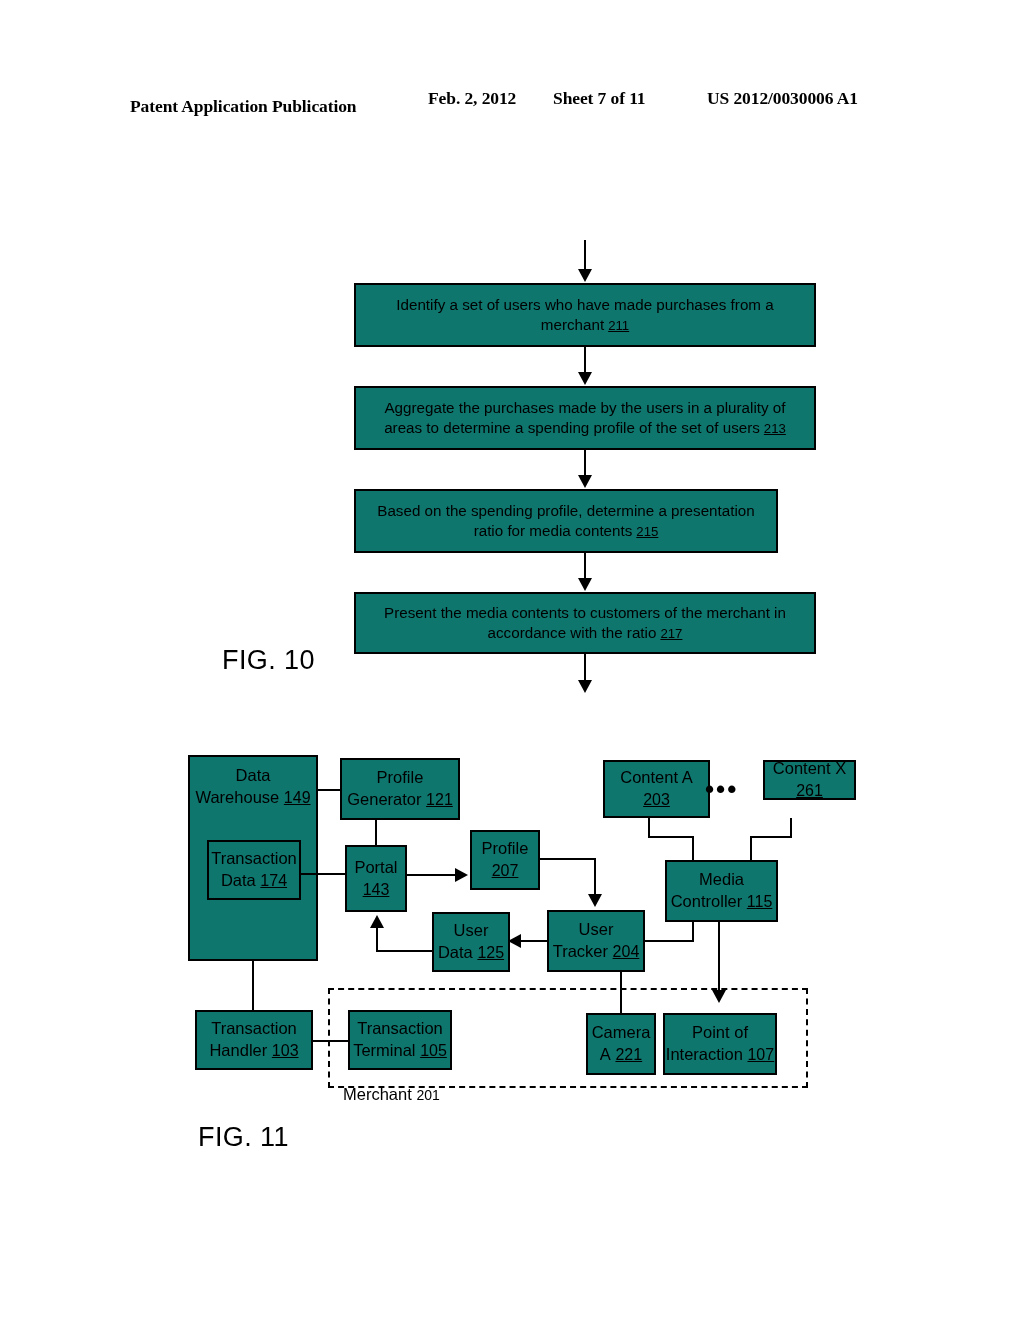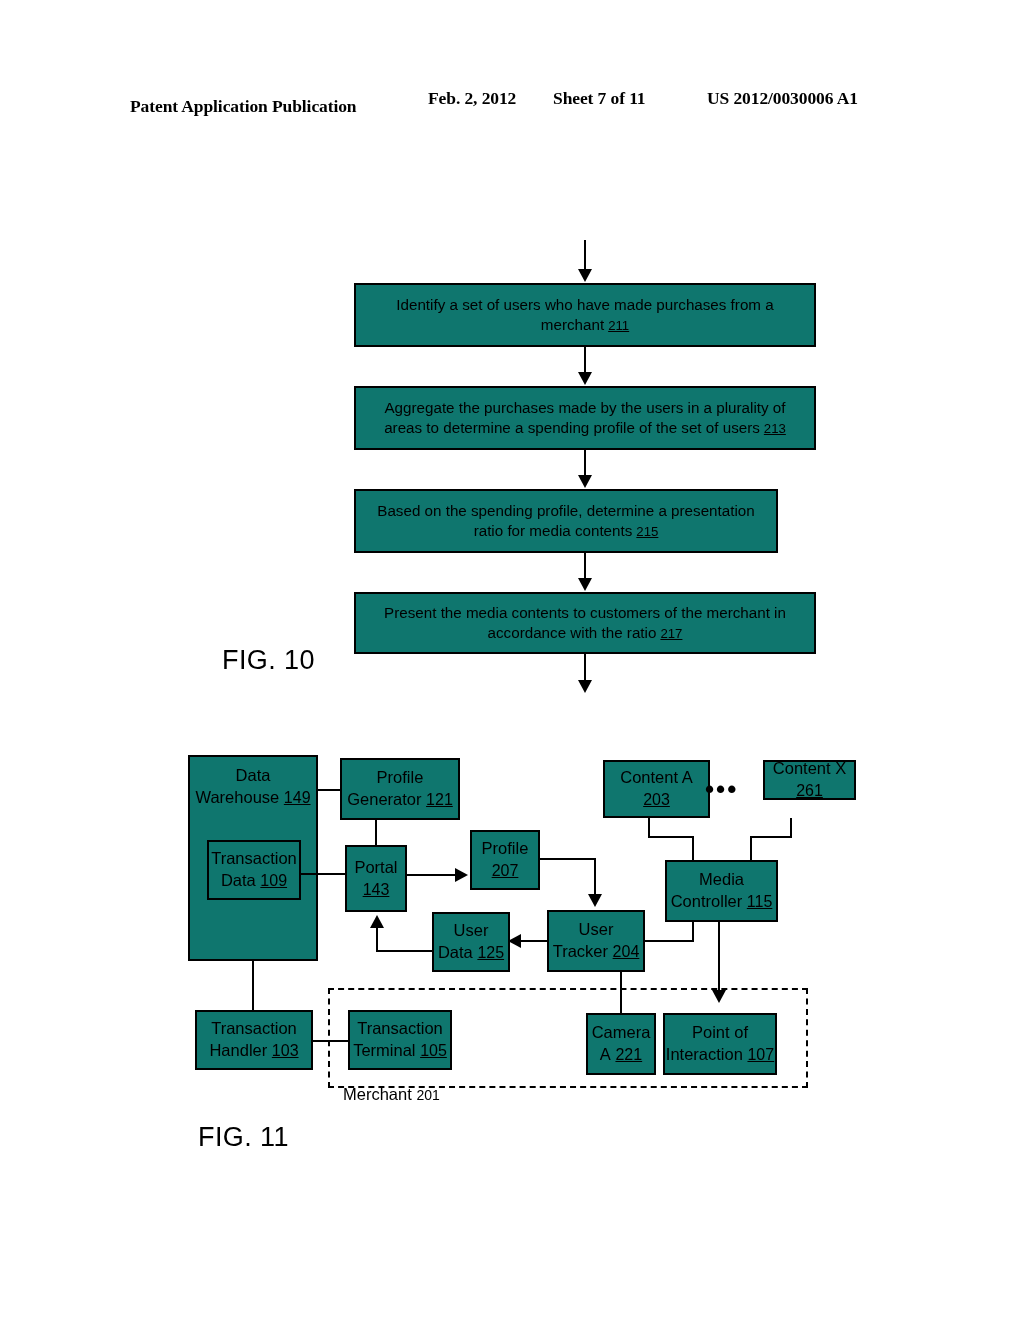--- a/index.html
+++ b/index.html
@@ -175,21 +175,21 @@
   </div>
 
   <div class="box blk" style="left:188px; top:755px; width:130px; height:206px; align-items:flex-start; padding-top:8px;">
     <span>
       Data<br>Warehouse&nbsp;<span class="ref">149</span>
     </span>
   </div>
 
   <div class="box blk" style="left:207px; top:840px; width:94px; height:60px;">
     <span>
-      Transaction<br>Data&nbsp;<span class="ref">109</span>
+      Transaction<br>Data&nbsp;<span class="ref">174</span>
     </span>
   </div>
 
   <div class="box blk" style="left:340px; top:758px; width:120px; height:62px;">
     <span>
       Profile<br>Generator&nbsp;<span class="ref">121</span>
     </span>
   </div>
 
   <div class="box blk" style="left:345px; top:845px; width:62px; height:67px;">

